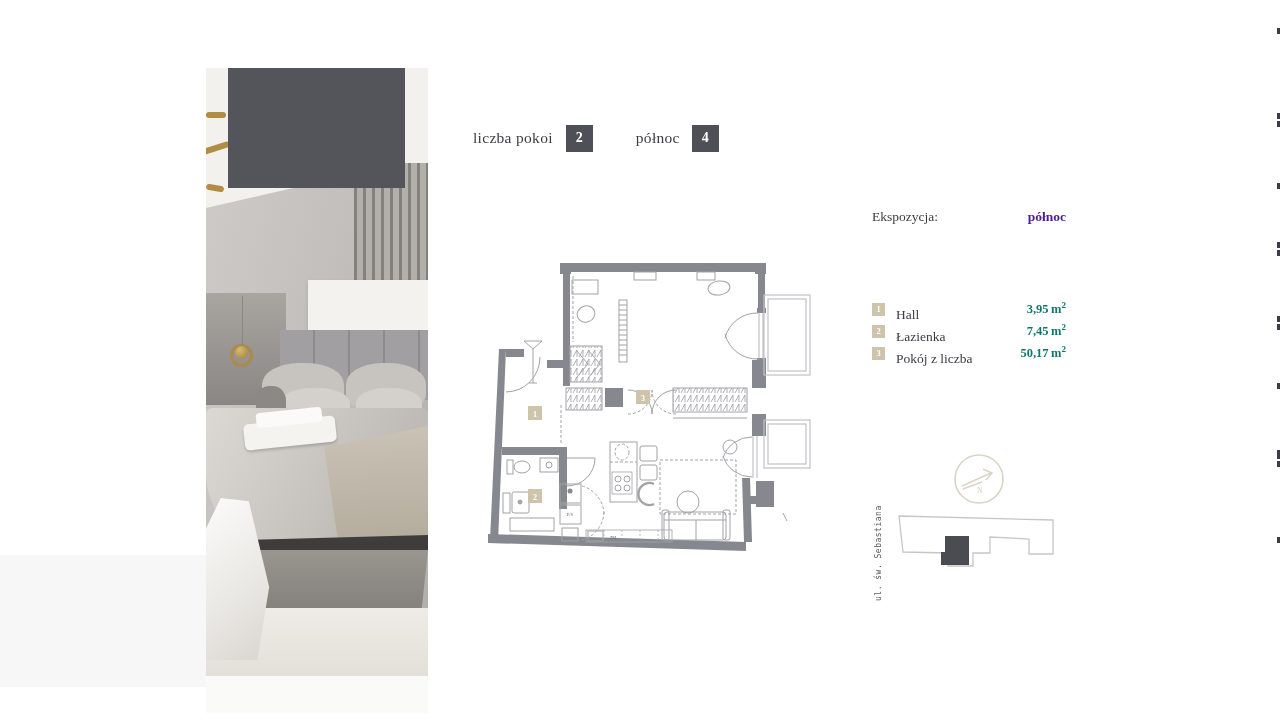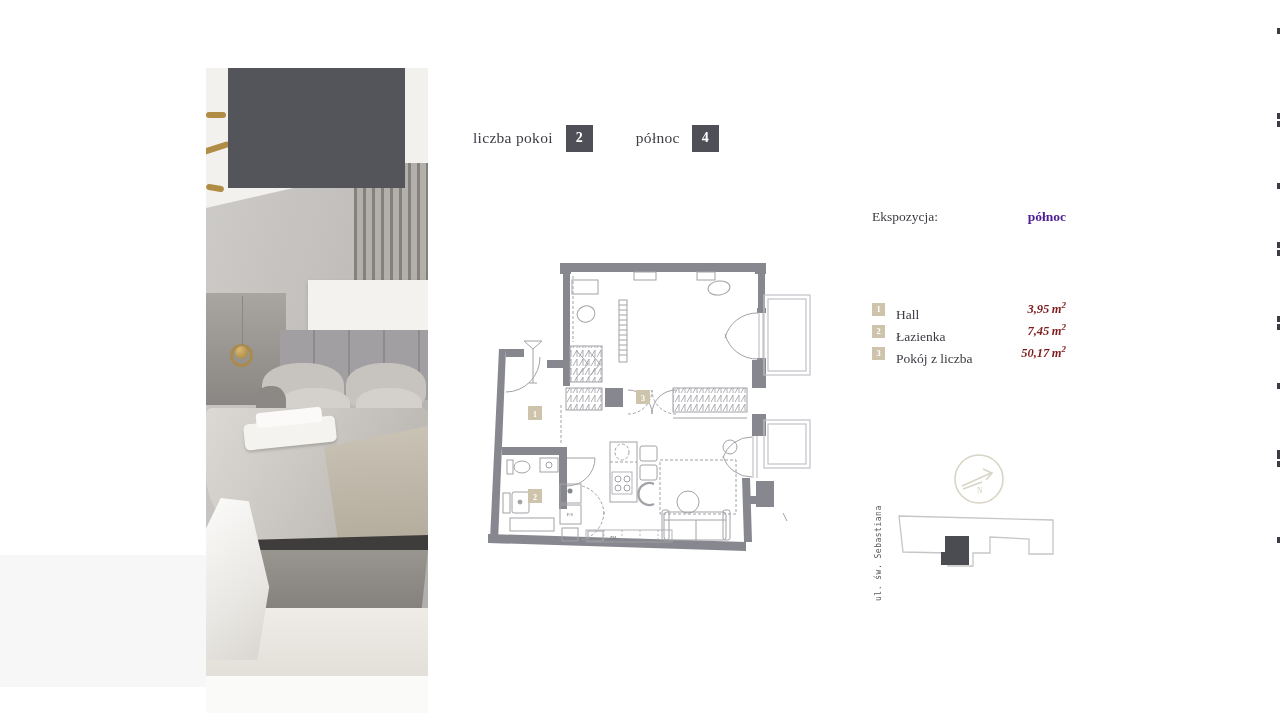--- a/index.html
+++ b/index.html
@@ -59,21 +59,21 @@
 
   
   .details{left:872px;top:206px;width:194px;font-size:13.5px;}
   .drow{display:flex;justify-content:space-between;height:22.5px;align-items:center;}
   .dval{font-weight:bold;color:#4c1d95;margin-left:36px;}
   .legend{left:872px;top:298px;width:194px;font-size:13.5px;}
   .lrow{display:flex;align-items:center;height:22px;}
   .lsq{width:13px;height:13px;background:#cdc4ab;color:#fff;font-size:8.5px;font-weight:bold;
        display:flex;align-items:center;justify-content:center;margin-right:11px;flex:0 0 auto;}
   .lname{flex:1 1 auto;margin-top:11px;}
-  .lval{font-weight:bold;color:#7f1d1d;font-size:12.5px;font-style:italic;}
+  .lval{font-weight:bold;color:#0f766e;font-size:12.5px;}
   .lval sup{font-size:9px;}
   .totalbar{left:872px;top:390px;width:195px;height:27px;background:#c2bba8;display:flex;
             align-items:center;justify-content:space-between;padding:0 8px 0 10px;box-sizing:border-box;}
   .total-label{color:rgba(255,255,255,.88);font-size:14px;}
   .total-value{color:#ffffff;font-size:16.5px;font-weight:bold;}
 
   
   .street{left:874px;top:511px;width:14px;height:90px;writing-mode:vertical-rl;
           transform:rotate(180deg);font-family:"DejaVu Sans Mono",monospace;
           font-size:8px;letter-spacing:.5px;color:#5a5a5e;white-space:nowrap;}

